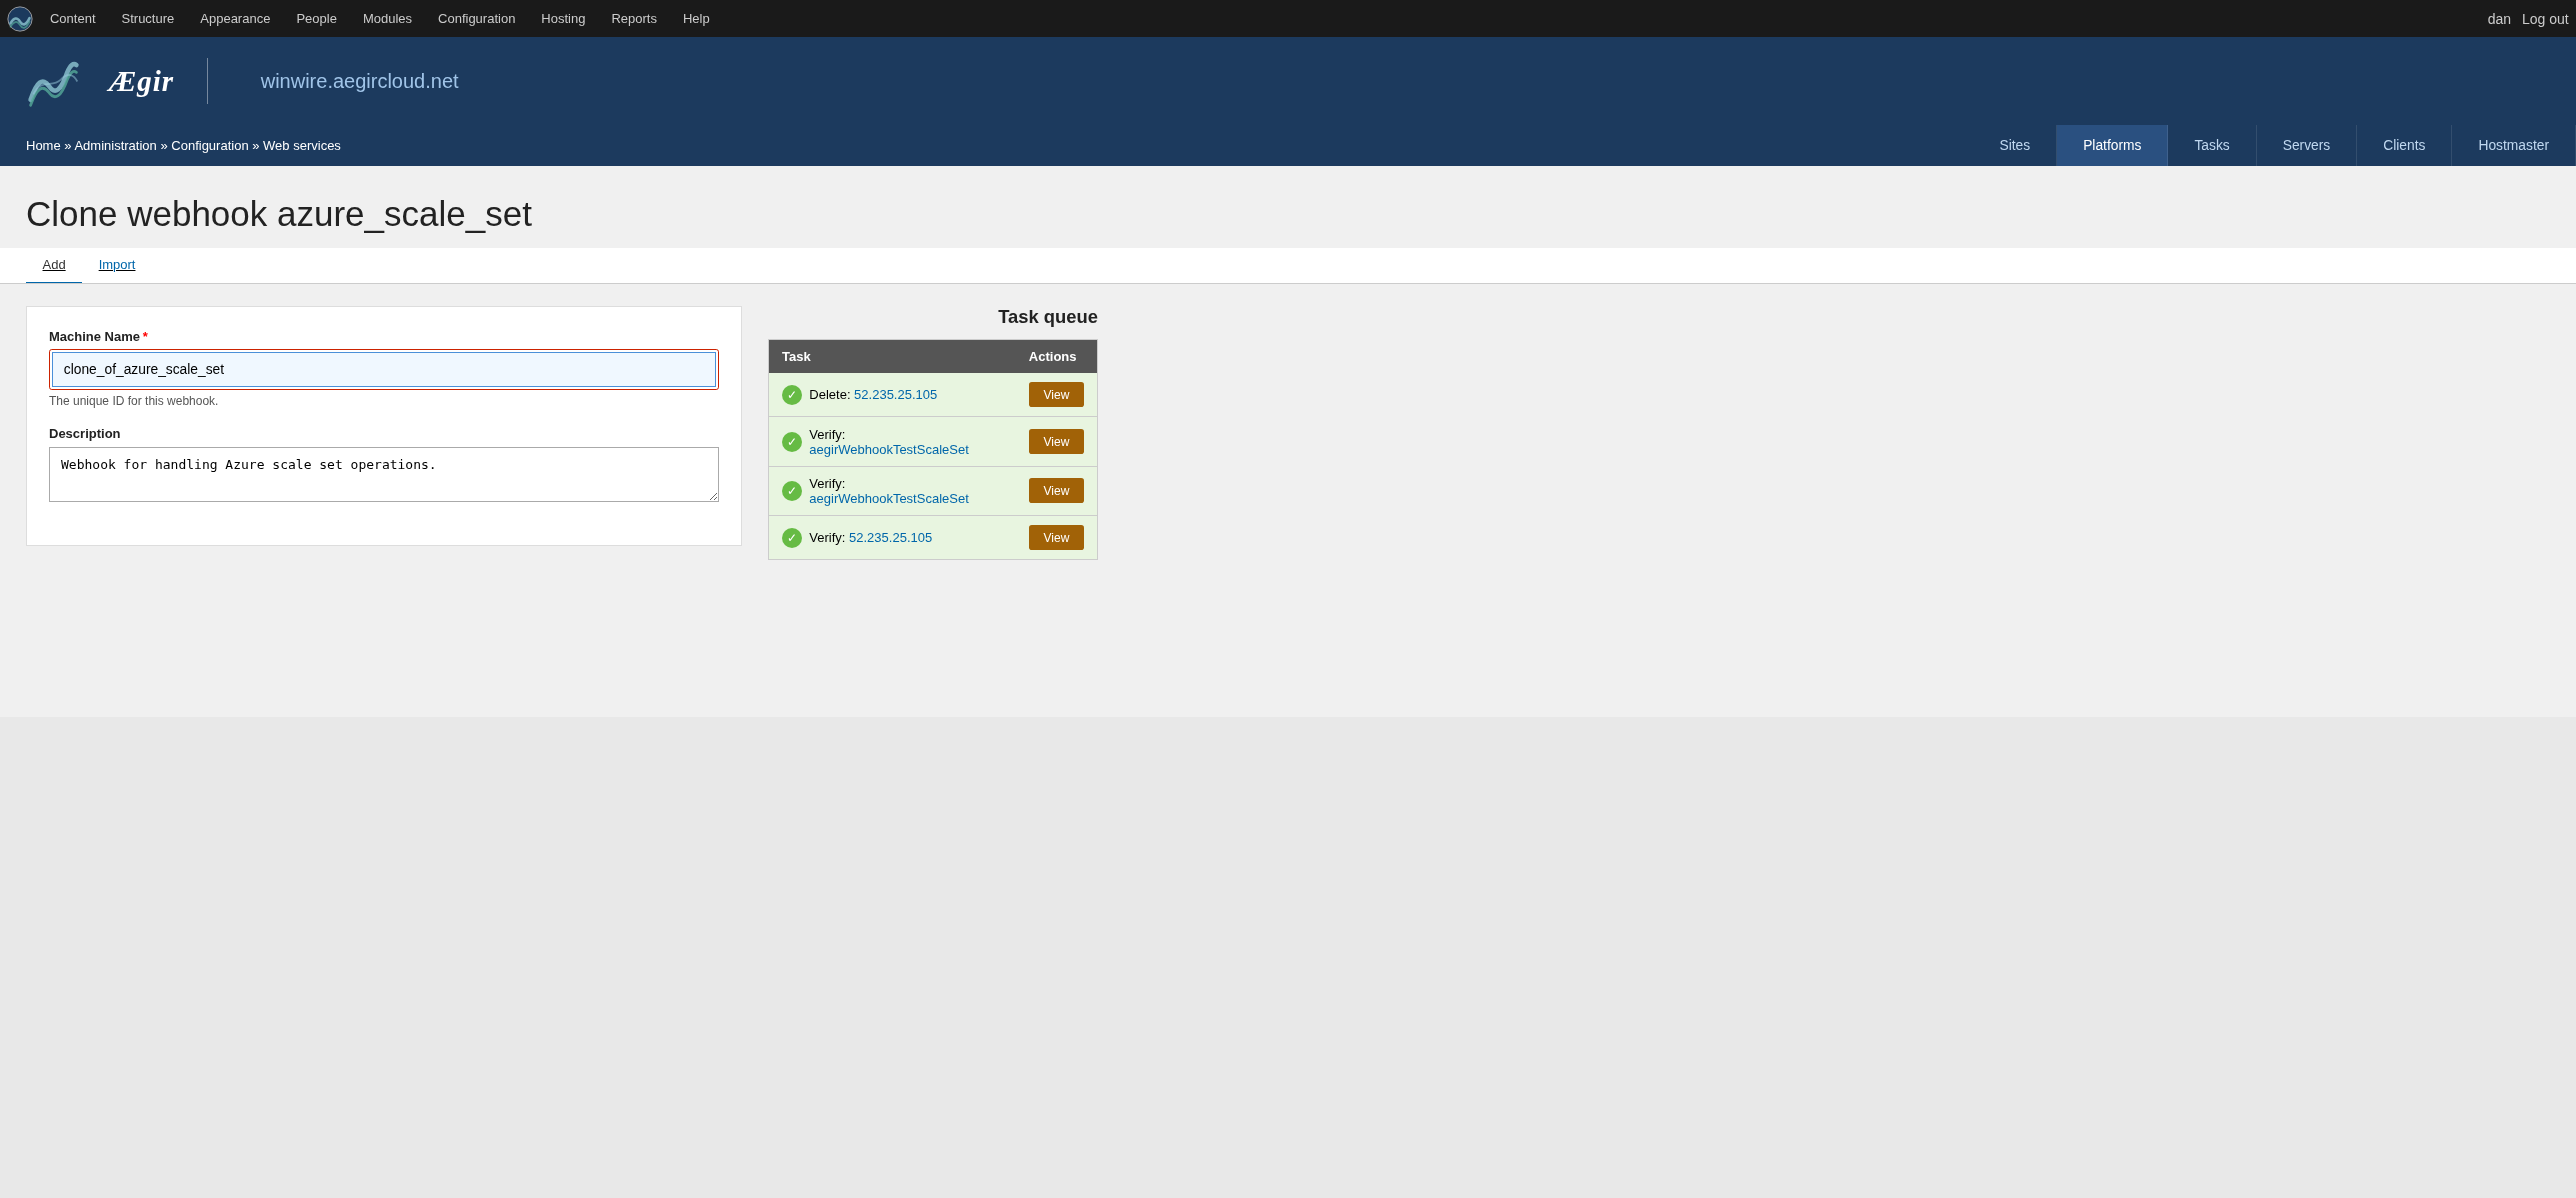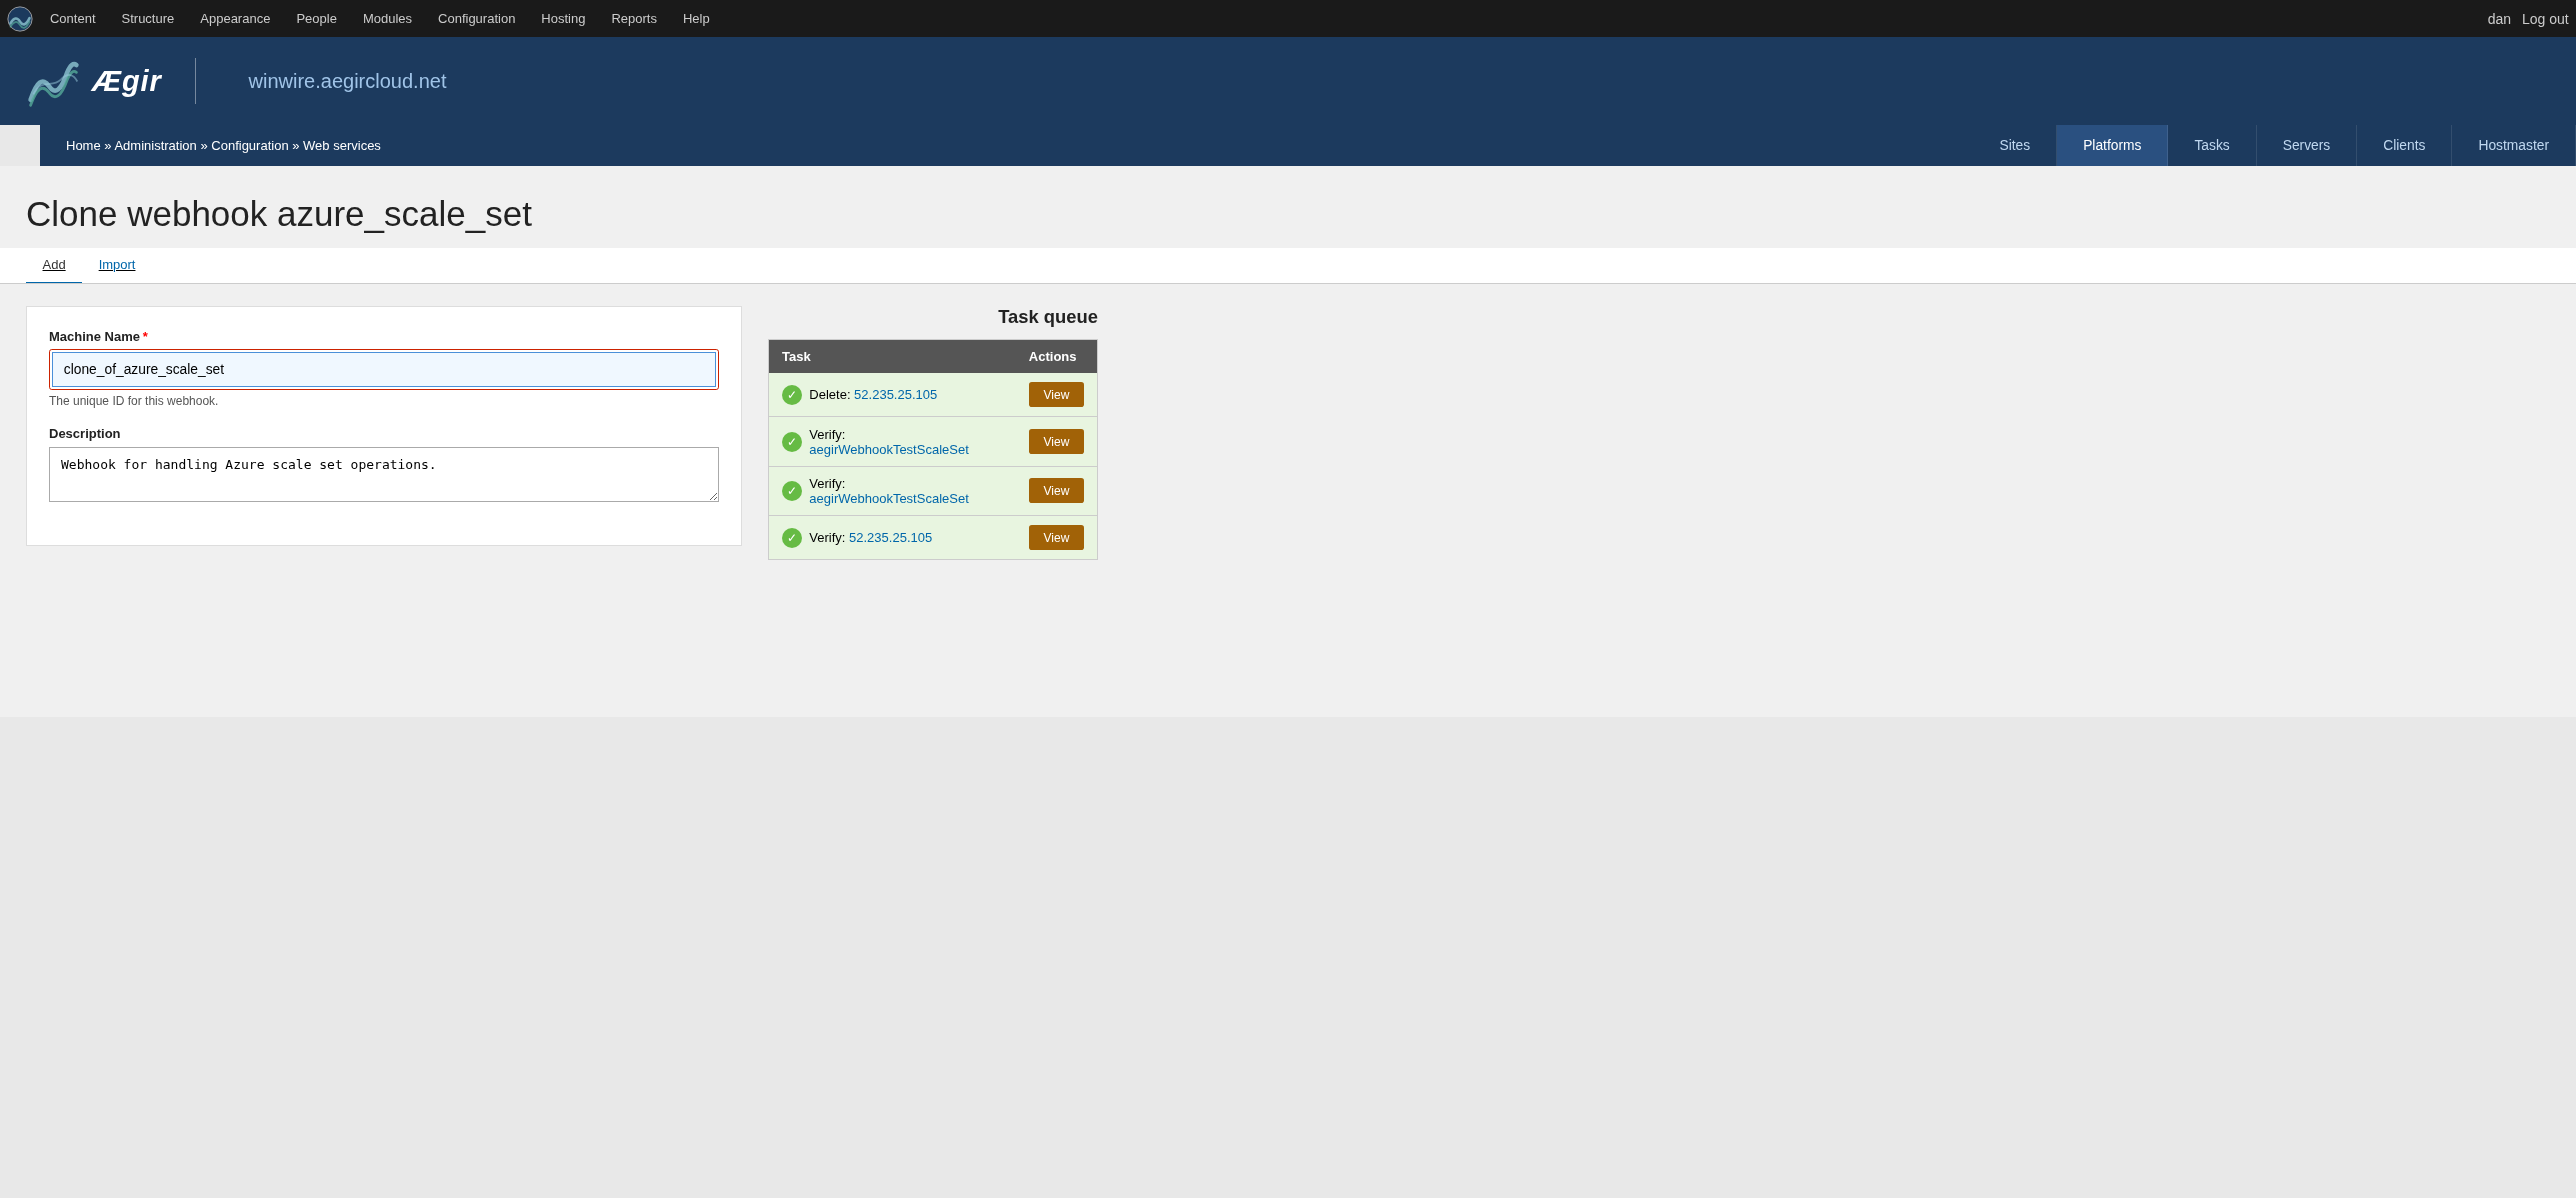--- a/index.html
+++ b/index.html
@@ -46,21 +46,22 @@
     .site-header {
       background: #1c3a5e;
       padding: 16.5px 26px;
       display: flex;
       align-items: center;
       gap: 22px;
     }
     .site-logo {
       display: flex;
       align-items: center;
-      gap: 11px;
+      gap: 28px;
+      font-family: Liberation Serif, serif;
     }
     .logo-icon {
       width: 55px;
       height: 55px;
     }
     .logo-text {
       color: #fff;
       font-size: 29px;
       font-weight: bold;
       font-style: italic;
@@ -76,21 +77,20 @@
       color: #a0c4e8;
       font-size: 20px;
       margin-left: 20px;
     }
 
     
     .sub-nav {
       background: #1c3a5e;
       display: flex;
       align-items: center;
-      margin-left: 40px;
     }
     .breadcrumb-area {
       flex: 1;
       padding: 0 26px;
       color: #fff;
       font-size: 13px;
     }
     .breadcrumb-area a {
       color: #fff;
       text-decoration: none;

